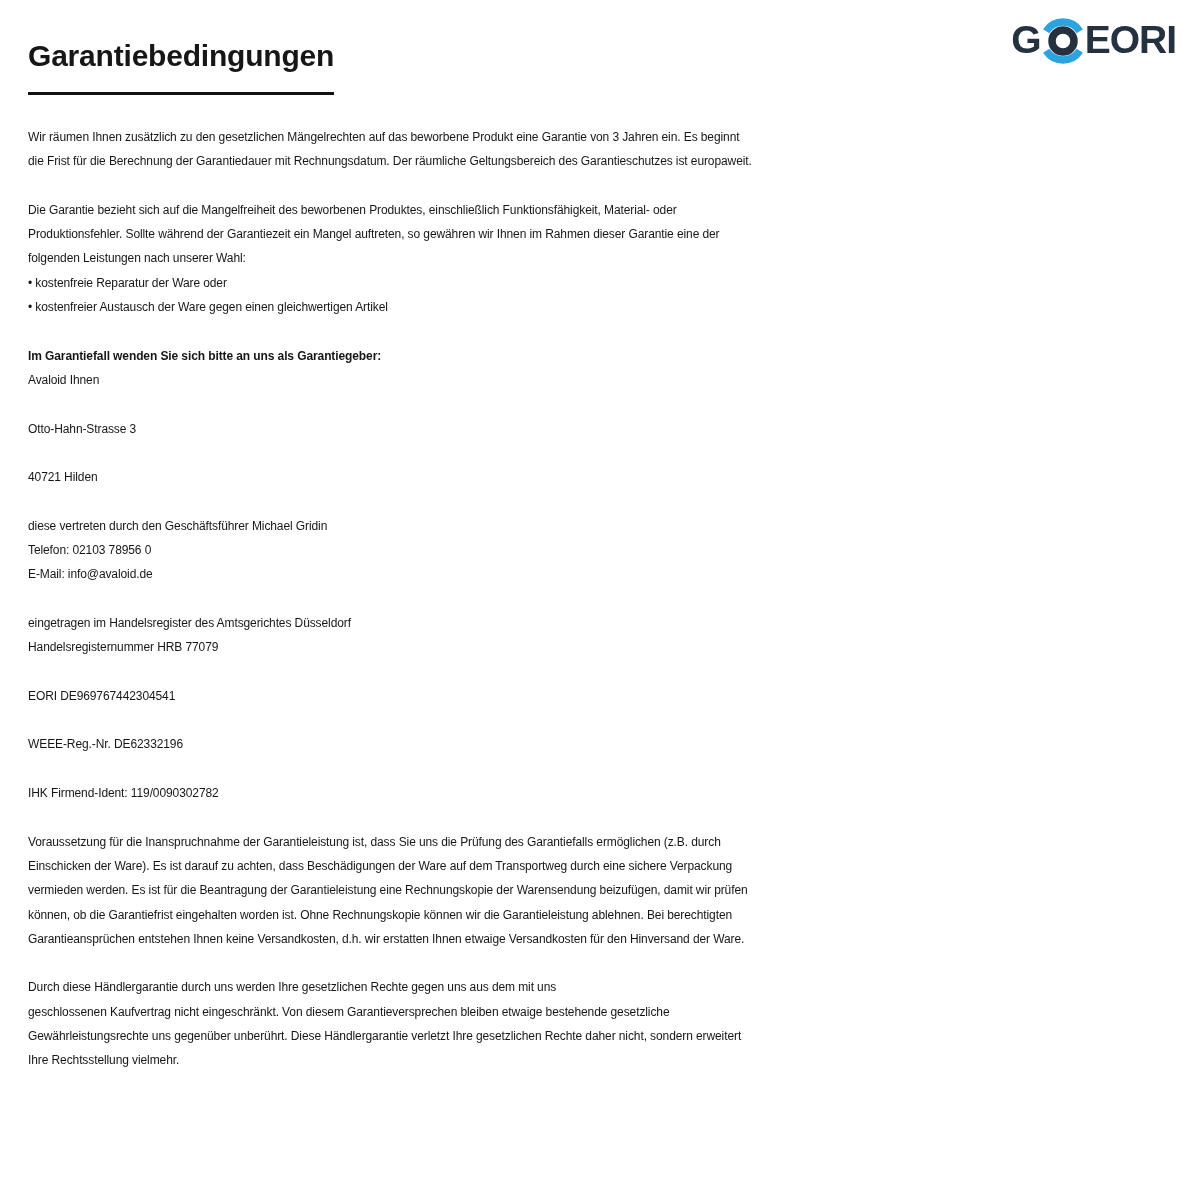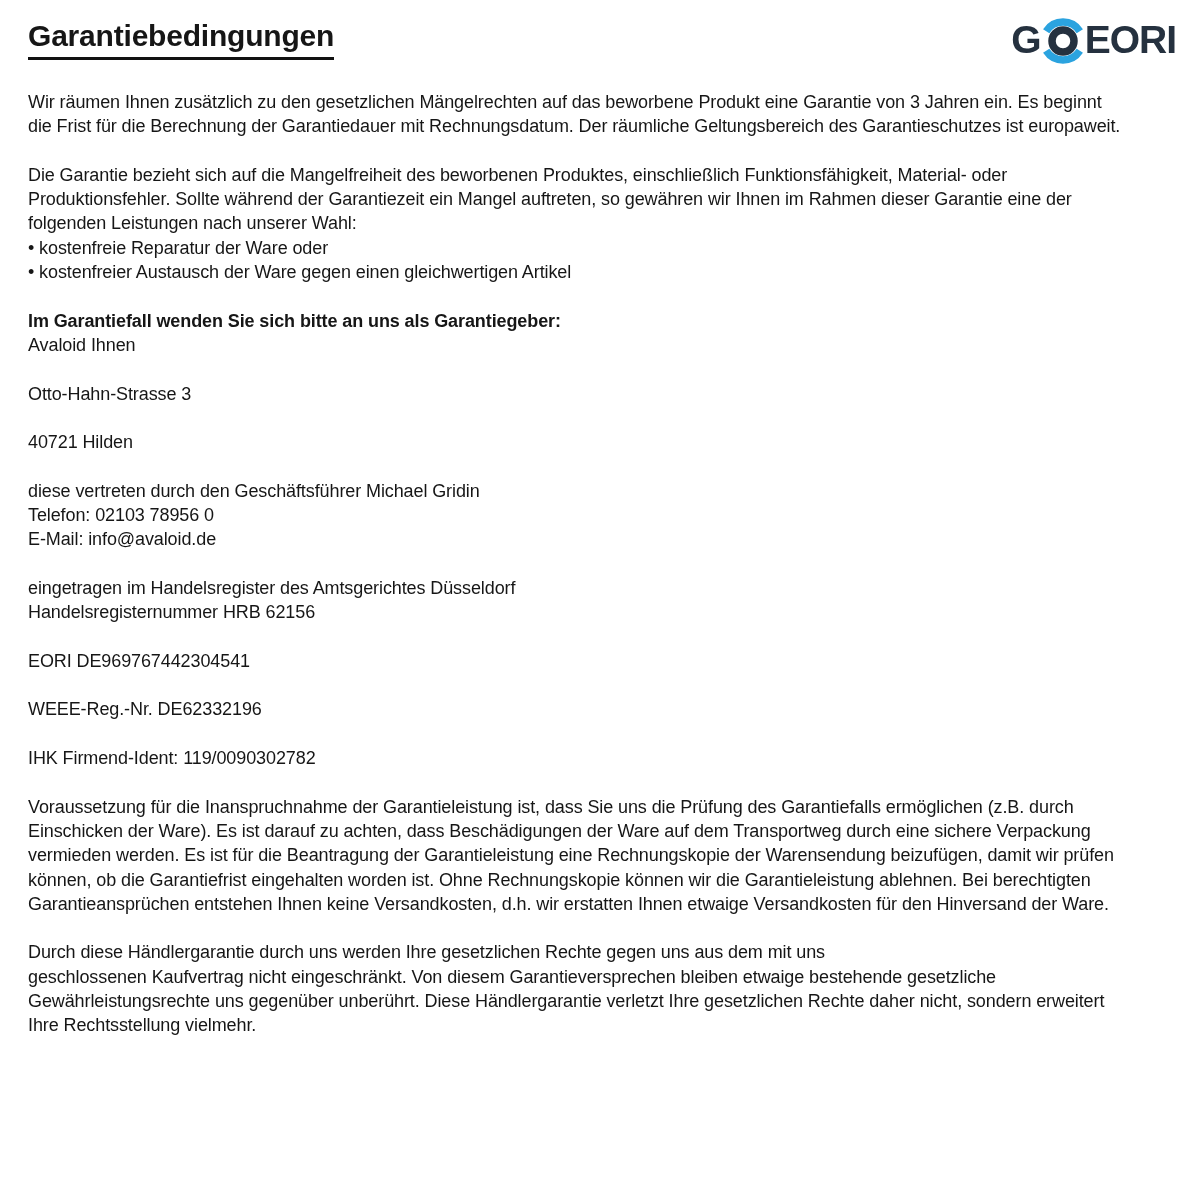--- a/index.html
+++ b/index.html
@@ -21,25 +21,26 @@
   h1.doc-title {
     margin: 0 0 30px 0;
     font-size: 30px;
     line-height: 36px;
     font-weight: 700;
     letter-spacing: -0.2px;
   }
   h1.doc-title .underlined {
     display: inline-block;
     border-bottom: 3px solid #111111;
-    padding-bottom: 3px;
+    padding-bottom: 18px;
+    margin-top: 20px;
   }
   .para {
     margin: 0 0 24.3px 0;
-    font-size: 18px;
+    font-size: 12px;
     line-height: 24.3px;
     letter-spacing: -0.1px;
     white-space: pre-line;
   }
   .para.bold-lead {
     font-weight: 700;
     margin-bottom: 0;
   }
   .logo {
     position: absolute;
@@ -93,21 +94,21 @@
 
   <p class="para">Otto-Hahn-Strasse 3</p>
 
   <p class="para">40721 Hilden</p>
 
   <p class="para">diese vertreten durch den Geschäftsführer Michael Gridin
 Telefon: 02103 78956 0
 E-Mail: info@avaloid.de</p>
 
   <p class="para">eingetragen im Handelsregister des Amtsgerichtes Düsseldorf
-Handelsregisternummer HRB 62156</p>
+Handelsregisternummer HRB 77079</p>
 
   <p class="para">EORI DE969767442304541</p>
 
   <p class="para">WEEE-Reg.-Nr. DE62332196</p>
 
   <p class="para">IHK Firmend-Ident: 119/0090302782</p>
 
 
   <p class="para">Voraussetzung für die Inanspruchnahme der Garantieleistung ist, dass Sie uns die Prüfung des Garantiefalls ermöglichen (z.B. durch
 Einschicken der Ware). Es ist darauf zu achten, dass Beschädigungen der Ware auf dem Transportweg durch eine sichere Verpackung

